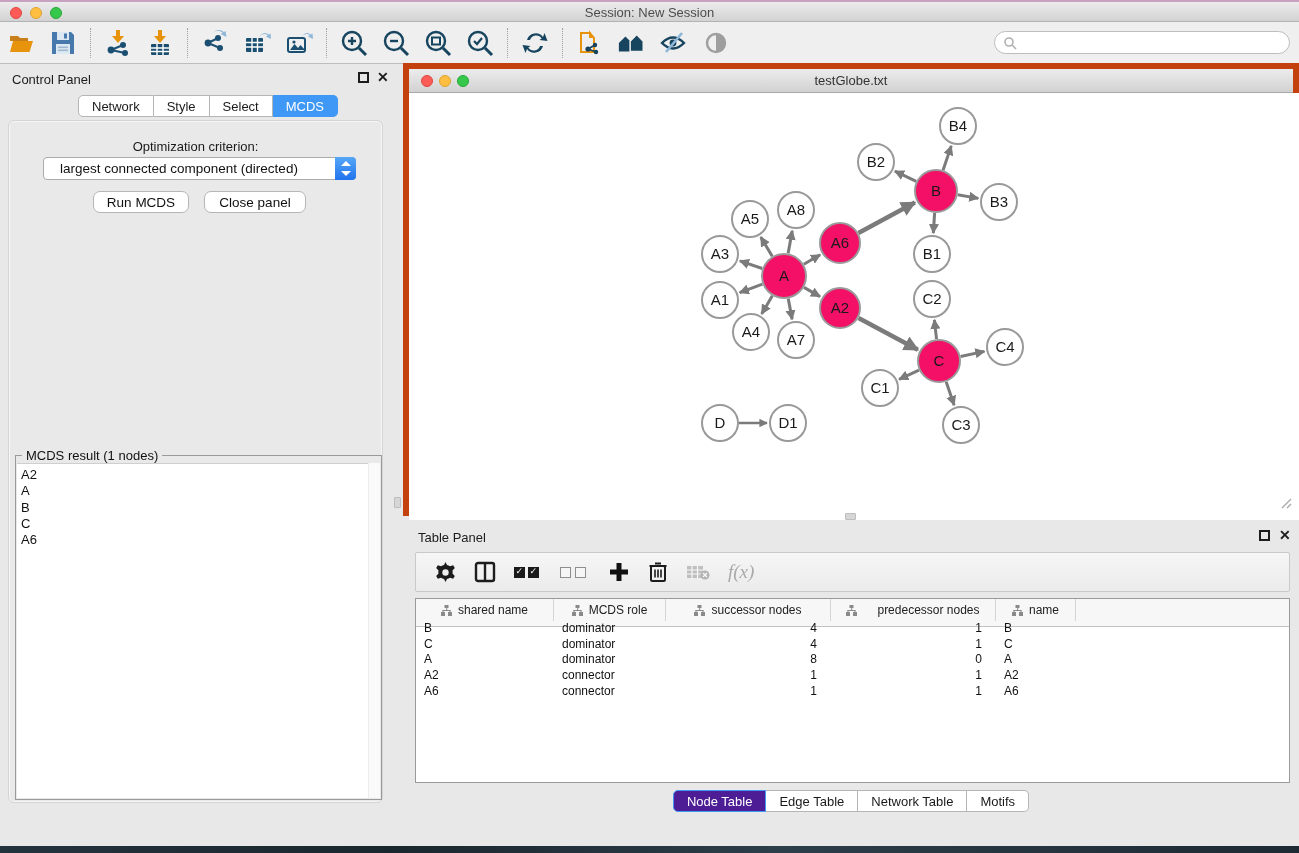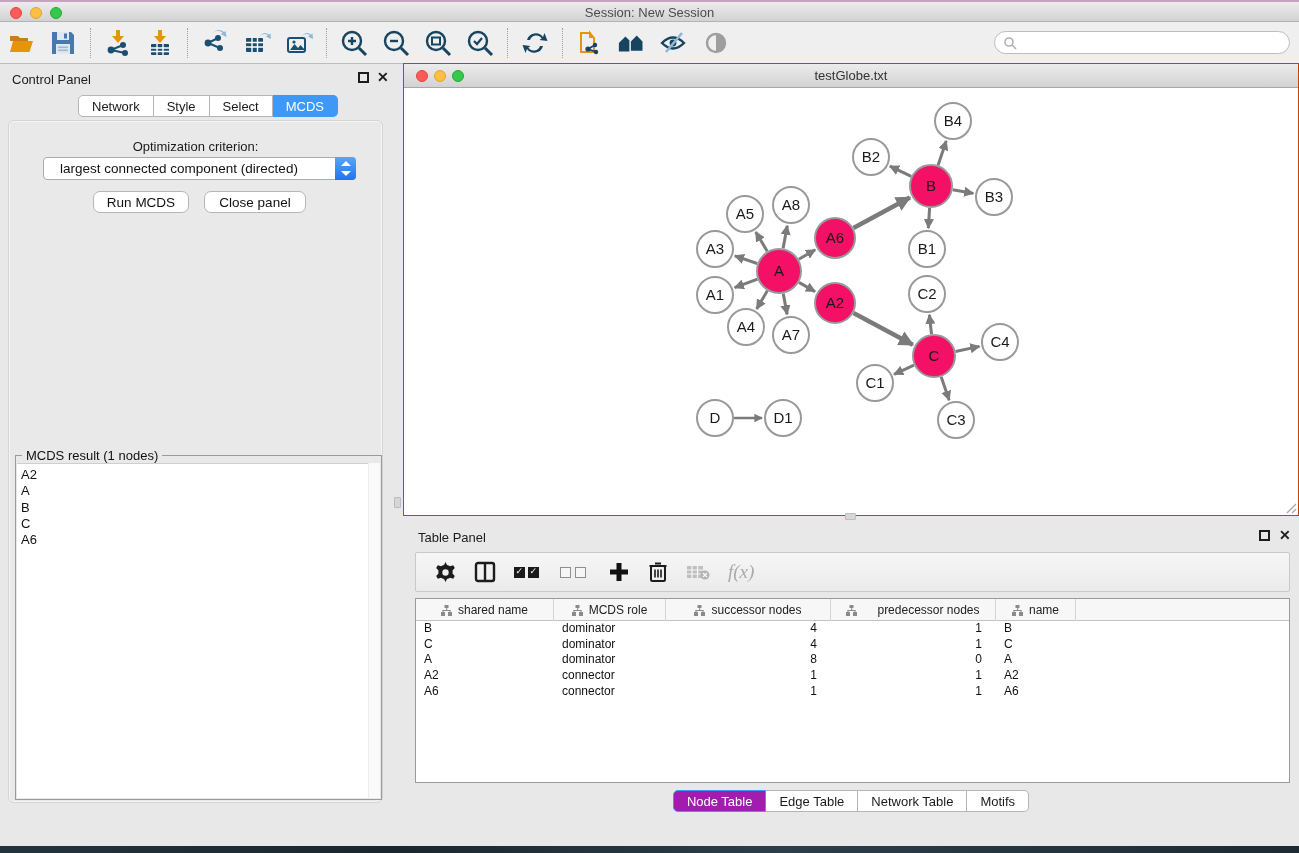--- a/index.html
+++ b/index.html
@@ -61,21 +61,21 @@
   #mcds-list { position:absolute; left:1px; top:7px; right:1px; bottom:1px; background:#fff; border-top:1px solid #cfcfcf;
     font-size:13px; color:#111; padding:3px 0 0 4px; overflow:hidden; }
   #mcds-list .row { height:16.3px; line-height:16.3px; }
   #mcds-scroll { position:absolute; right:1px; top:7px; width:12px; bottom:1px; background:#fafafa; border-left:1px solid #ededed;}
 
   
   #v-grip { left:394px; top:433px; width:7px; height:11px; background:#d6d6d6; border:1px solid #bdbdbd; border-radius:1px;}
   #h-grip { left:845px; top:449px; width:11px; height:7px; background:#d6d6d6; border:1px solid #bdbdbd; border-radius:1px;}
 
   
-  #net-window { left:403px; top:-1px; width:896px; height:453px; background:#4d7c0f; border:1px solid #c2410c; }
+  #net-window { left:403px; top:-1px; width:896px; height:453px; background:#4d7c0f; border:6px solid #c2410c; }
   #net-titlebar { position:absolute; left:0; top:0; right:0; height:24px; background:linear-gradient(#ececec,#d2d2d2);
     border-bottom:1px solid #a8a8a8; }
   #net-titlebar .red { left:12px; top:6px; background:#fc5b57; border:1px solid #e2463f;}
   #net-titlebar .yellow { left:30px; top:6px; background:#fdbe41; border:1px solid #e0a431;}
   #net-titlebar .green { left:48px; top:6px; background:#35c84a; border:1px solid #26a836;}
   #net-title { position:absolute; left:0; right:0; top:4px; text-align:center; font-size:13px; color:#333; }
   #net-canvas { position:absolute; left:0; top:24px; width:894px; height:427px; background:#fff; }
   #net-grip { position:absolute; right:1px; bottom:1px; }
 
   
@@ -84,21 +84,21 @@
   #tp-float { left:856px; } #tp-close { left:876px; }
   #tp-toolbar { position:absolute; left:12px; top:30px; width:875px; height:40px; background:linear-gradient(#f6f6f6,#ebebeb);
     border:1px solid #c9c9c9; border-radius:2px; display:flex; align-items:center; padding-left:10px; }
   .tpi { margin:0 9px; display:flex; align-items:center; cursor:pointer; }
   .cb { width:11px; height:11px; display:inline-block; }
   .cb.checked { background:#1a1a1a; position:relative; margin-right:3px;}
   .cb.checked:after { content:"✓"; color:#fff; font-size:9px; position:absolute; left:1.5px; top:-1px;}
   .cb.un { border:1.5px solid #8f8f8f; background:#f6f6f6; margin-right:4px;}
   #fx-label { font-size:19px; color:#a9a9a9; font-style:italic; font-family:"Liberation Serif",serif; }
   #node-table { position:absolute; left:12px; top:76px; width:875px; height:185px; background:#fff; border:1px solid #9a9a9a; }
-  #nt-head { position:absolute; left:0; top:0; right:0; height:22px; background:#f7f7f7; border-bottom:1px solid #c2c2c2; display:flex; }
+  #nt-head { position:absolute; left:0; top:0; right:0; height:28px; background:#f7f7f7; border-bottom:1px solid #c2c2c2; display:flex; }
   .nt-hcell { height:22px; border-right:1px solid #d4d4d4; display:flex; align-items:center; justify-content:center; gap:6px;
     font-size:12px; color:#222; cursor:pointer; }
   .nt-hcell svg { flex:none; }
   #nt-body { position:absolute; left:0; top:22px; right:0; bottom:0; overflow:hidden; }
   .nt-row { display:flex; height:15.7px; line-height:15.7px; font-size:12px; color:#111; cursor:pointer;}
   .nt-cell { padding:0 8px; white-space:nowrap; overflow:hidden; }
   .nt-cell.num { text-align:right; padding-right:14px; }
   #tp-tabs { position:absolute; left:0; right:0; top:268px; height:22px; display:flex; justify-content:center; }
 
   
@@ -578,21 +578,21 @@
               <div class="nt-cell" style="width: 138px;">A6</div>
               <div class="nt-cell" style="width: 112px;">connector</div>
               <div class="nt-cell num" style="width: 165px;">1</div>
               <div class="nt-cell num" style="width: 165px;">1</div>
               <div class="nt-cell" style="width: 80px;">A6</div>
             </div>
           </div>
       </div>
 
       <div id="tp-tabs">
-          <div class="seg-tab sel" style="background: #a21caf;">Node Table</div>
+          <div class="seg-tab sel" style="background: #4c1d95;">Node Table</div>
           <div class="seg-tab" style="background: rgb(255, 255, 255);">Edge Table</div>
           <div class="seg-tab" style="background: rgb(255, 255, 255);">Network Table</div>
           <div class="seg-tab" style="background: rgb(255, 255, 255);">Motifs</div>
         </div>
     </div>
   </div>
 
   <div class="abs" id="wallpaper-strip"></div>
 </div>
 

